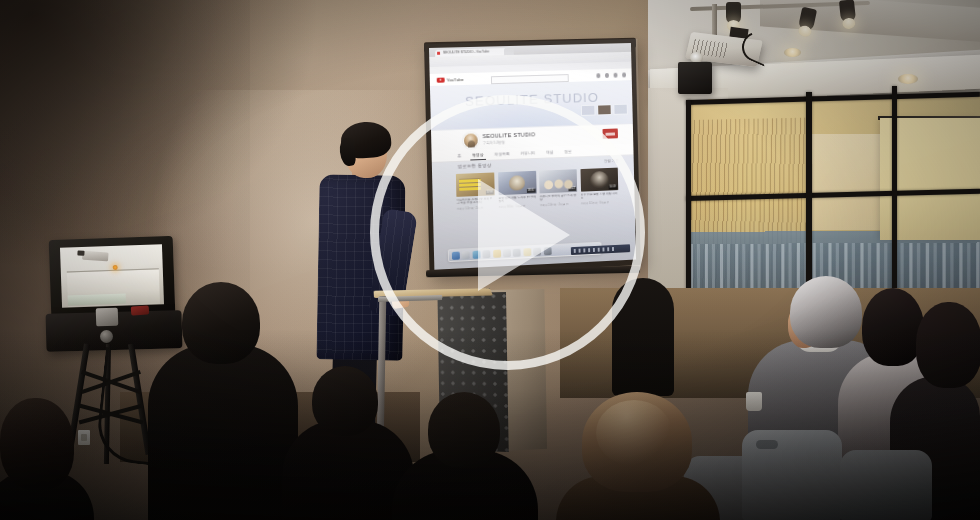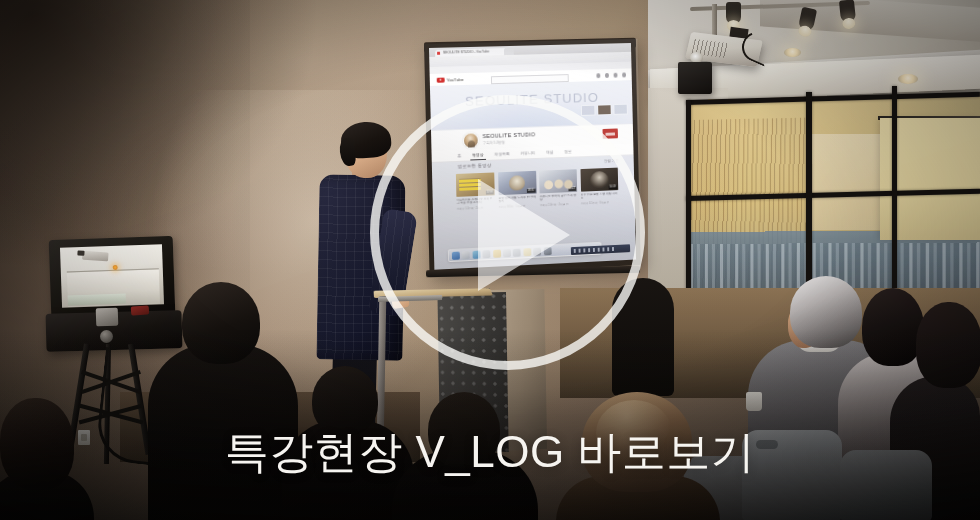--- a/index.html
+++ b/index.html
@@ -1088,15 +1088,14 @@
 
   <div class="layer warm-grade"></div>
   <div class="layer bottom-dark"></div>
   <div class="layer vignette"></div>
 
   <div class="layer play-overlay" title="재생">
     <div class="play-ring"></div>
     <div class="play-tri"></div>
   </div>
 
-  <div class="layer caption">특강현장 V_LOG 바로보기</div>
 
 </div>
 
 </body></html>

